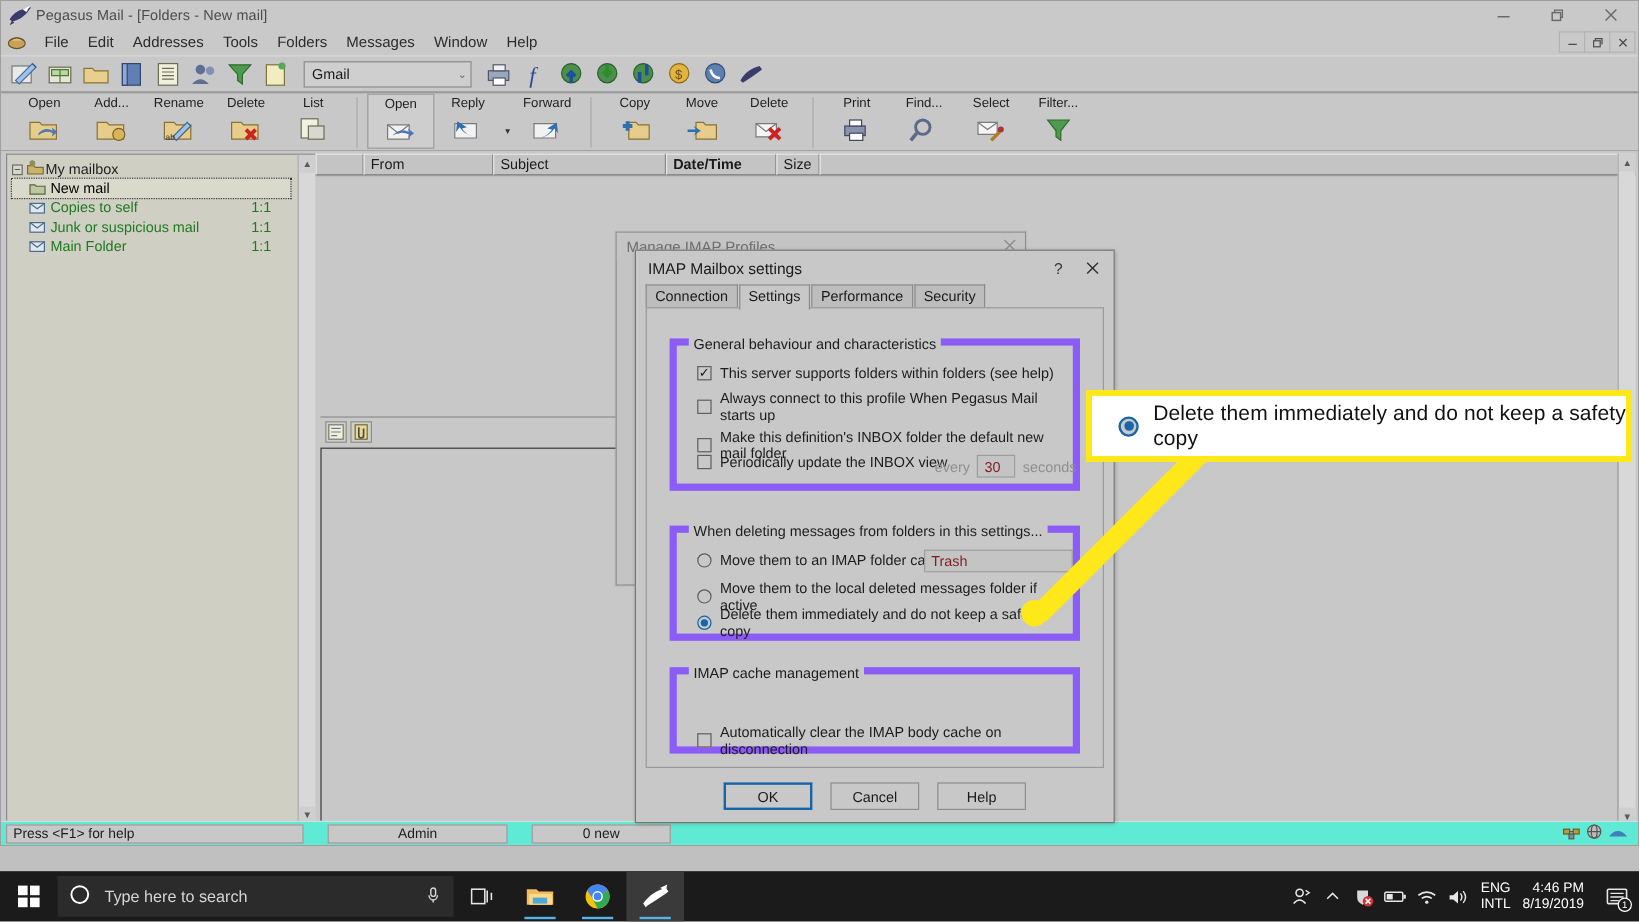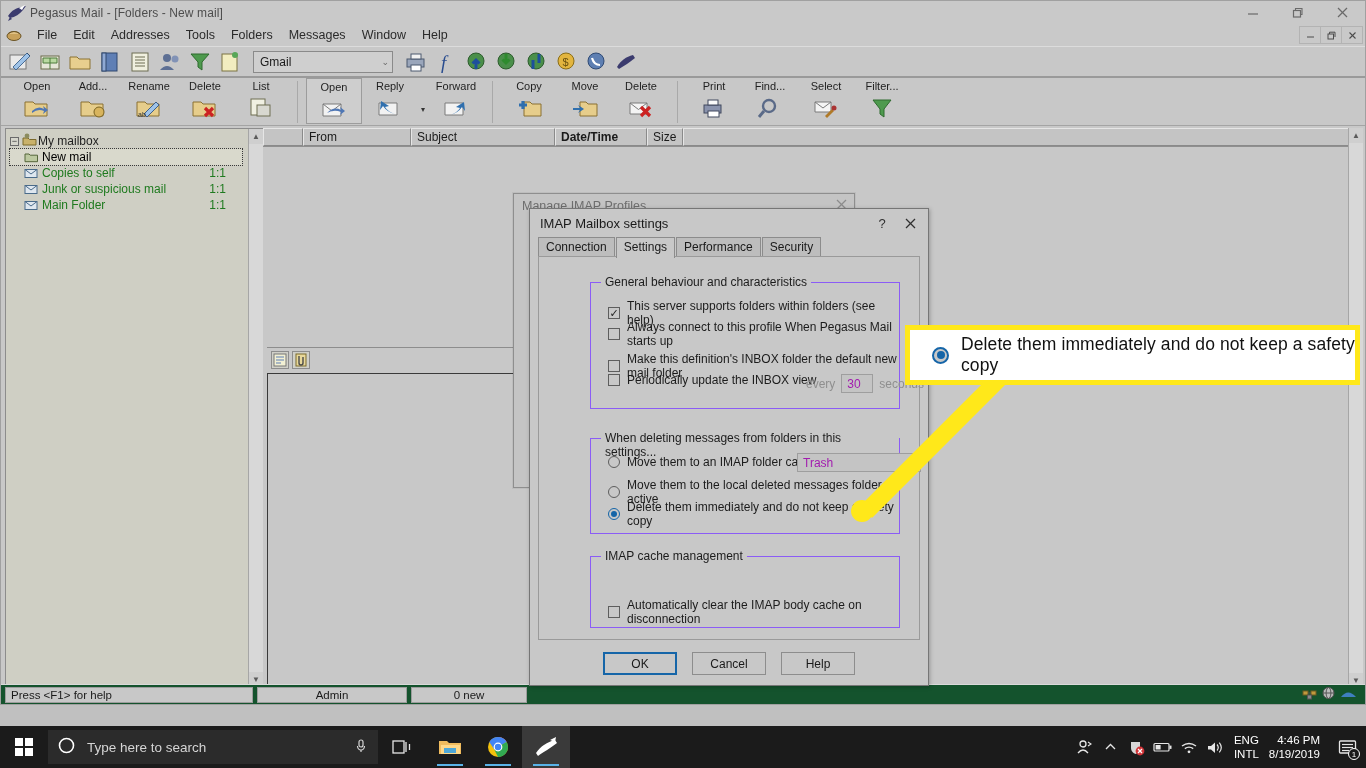--- a/index.html
+++ b/index.html
@@ -121,21 +121,21 @@
   }
   .prev-ico { width:18px;height:18px; border:1px solid #8d8d8d; background:#d0d0c8; position:relative; }
   .prev-body {
     position:absolute; left:4px; top:226px; right:14px; bottom:2px;
     border:1px solid #3a3a3a; background:#c8c8c8;
   }
 
   
   .statusbar {
     position:absolute; left:0; bottom:0; width:100%; height:20px;
-    background:#14532d; display:flex; align-items:center; padding:0 4px; gap:4px;
+    background:#5eead4; display:flex; align-items:center; padding:0 4px; gap:20px;
     border-top:1px solid #dadada;
   }
   .status-cell {
     border:1px solid #9c9c9c; background:#c8c8c8; height:16px;
     display:flex; align-items:center; font-size:11.5px; color:#1b1b1b;
   }
   .status-tray { margin-left:auto; display:flex; align-items:center; gap:4px; padding-right:4px; }
 
   
   #manage-profiles {
@@ -169,40 +169,40 @@
     background:#bdbdbd; border:1px solid #8c8c8c; margin-right:1px; height:19px;
     border-bottom:none;
     text-align:right;
   }
   .tab.active { background:#c8c8c8; height:21px; margin-bottom:-2px; position:relative; z-index:2; }
   .tab-panel {
     position:absolute; left:8px; right:8px; top:47px; bottom:45px;
     border:1px solid #9a9a9a; background:#c8c8c8;
   }
   .group {
-    position:absolute; border:1px solid #8b5cf6;margin-left:32px;
+    position:absolute; border:6px solid #8b5cf6;
   }
   .group > .legend {
     position:absolute; top:-8px; left:10px; background:#c8c8c8; padding:0 4px;
     font-size:12px; color:#1c1c1c;
   }
   .chk-row { display:flex; align-items:center; font-size:12px; color:#1c1c1c; }
   .chk {
     width:12px;height:12px;border:1px solid #5e5e5e;background:#c8c8c8;
     display:inline-flex;align-items:center;justify-content:center;margin-right:7px;flex:none;
   }
   .chk.on::after { content:"✓"; font-size:11px; line-height:10px; color:#1b1b1b; }
   .rad {
     width:12px;height:12px;border:1px solid #5e5e5e;border-radius:50%;background:#c8c8c8;
     display:inline-flex;align-items:center;justify-content:center;margin-right:7px;flex:none;
   }
   .rad.on { border-color:#1565a8; }
   .rad.on::after { content:""; width:6px;height:6px;border-radius:50%;background:#1565a8; }
   .txtbox {
-    border:1px solid #9e9e9e; background:#c4c4c4; color:#a21caf; font-size:12px;
+    border:1px solid #9e9e9e; background:#c4c4c4; color:#7f1d1d; font-size:12px;
     padding:2px 5px; height:19px; display:flex; align-items:center;
   }
   .dim { color:#8f8f8f; }
   .dlg-buttons { position:absolute; left:0; right:0; bottom:10px; display:flex; justify-content:center; gap:15px; }
   .dlg-btn {
     width:74px; height:23px; background:#c8c8c8; border:1px solid #8d8d8d;
     display:flex; align-items:center; justify-content:center;
     font-size:12px; color:#1a1a1a;
   }
   .dlg-btn.default { border:2px solid #1565a8; }

